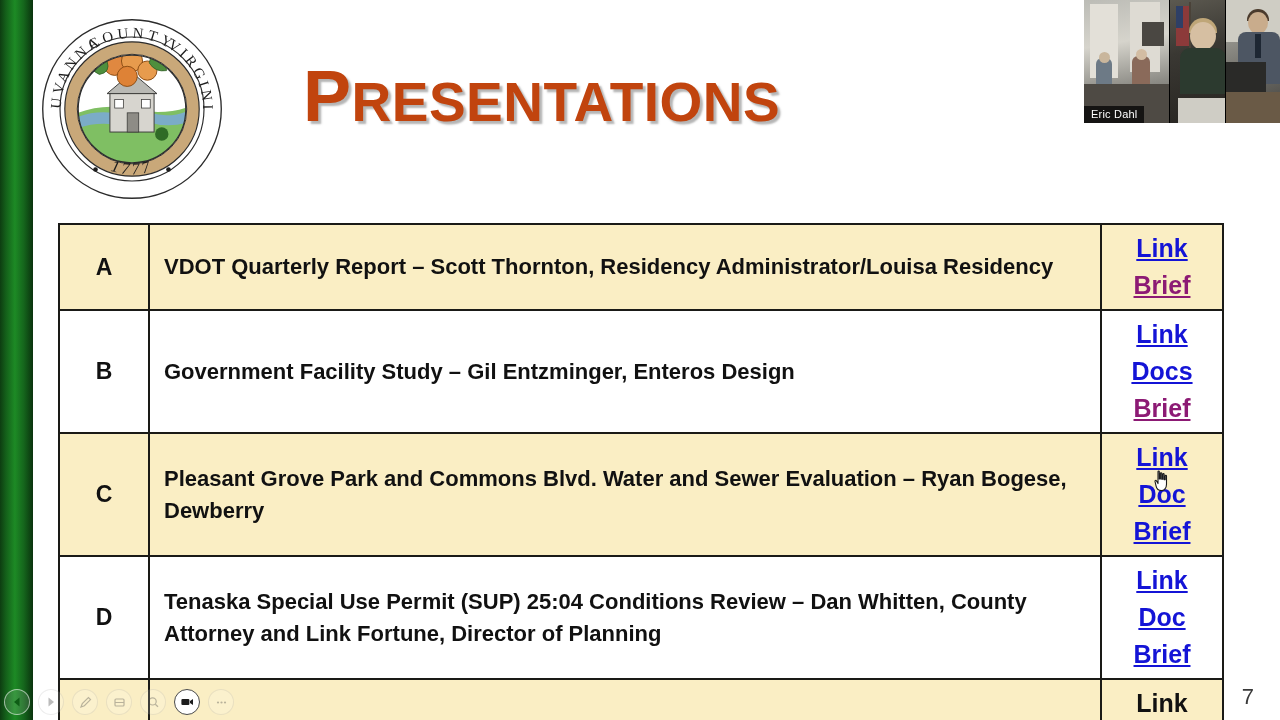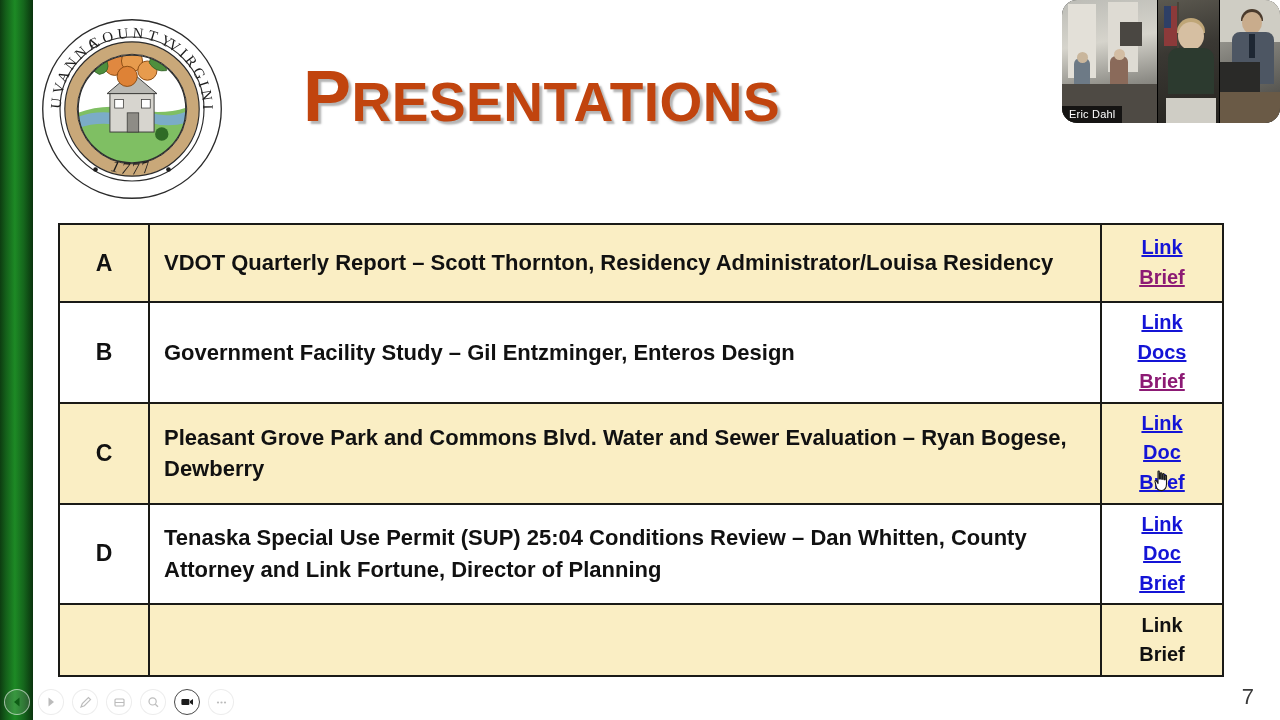--- a/index.html
+++ b/index.html
@@ -47,25 +47,24 @@
     line-height:1;
     margin-left:35px;
   }
   .title .cap  { font-size:72px; }
   .title .rest { font-size:55px; }
 
   
   .video-strip {
     position:absolute;
     right:0; top:0;
-    width:218px; height:123px;
+    width:196px; height:123px;
     display:flex;
     background:#111;
     overflow:hidden;
-    border-radius:15px;
   }
   .vtile {
     position:relative;
     height:123px;
     overflow:hidden;
     border-right:1px solid #000;
   }
   .vtile:last-child { border-right:none; }
   .vtile.t1 { width:96px; background:linear-gradient(170deg,#bcbcb6 0%,#d6d4cc 35%,#8d8c86 68%,#56524d 100%); }
   .vtile.t2 { width:62px; background:linear-gradient(165deg,#5c5950 0%,#3a3833 40%,#262420 100%); }
@@ -143,21 +142,21 @@
     color:#111;
     line-height:1.44;
   }
   td.links {
     text-align:center;
     padding:5px 4px;
     line-height:1.48;
   }
   .lnk {
     display:block;
-    font-size:20px;
+    font-size:25px;
     font-weight:bold;
     text-decoration:underline;
     white-space:nowrap;
   }
   .lnk.blue   { color:#1414d6; }
   .lnk.purple { color:#8c1a74; }
   .lnk.plainblack {
     color:#111;
     text-decoration:none;
   }

